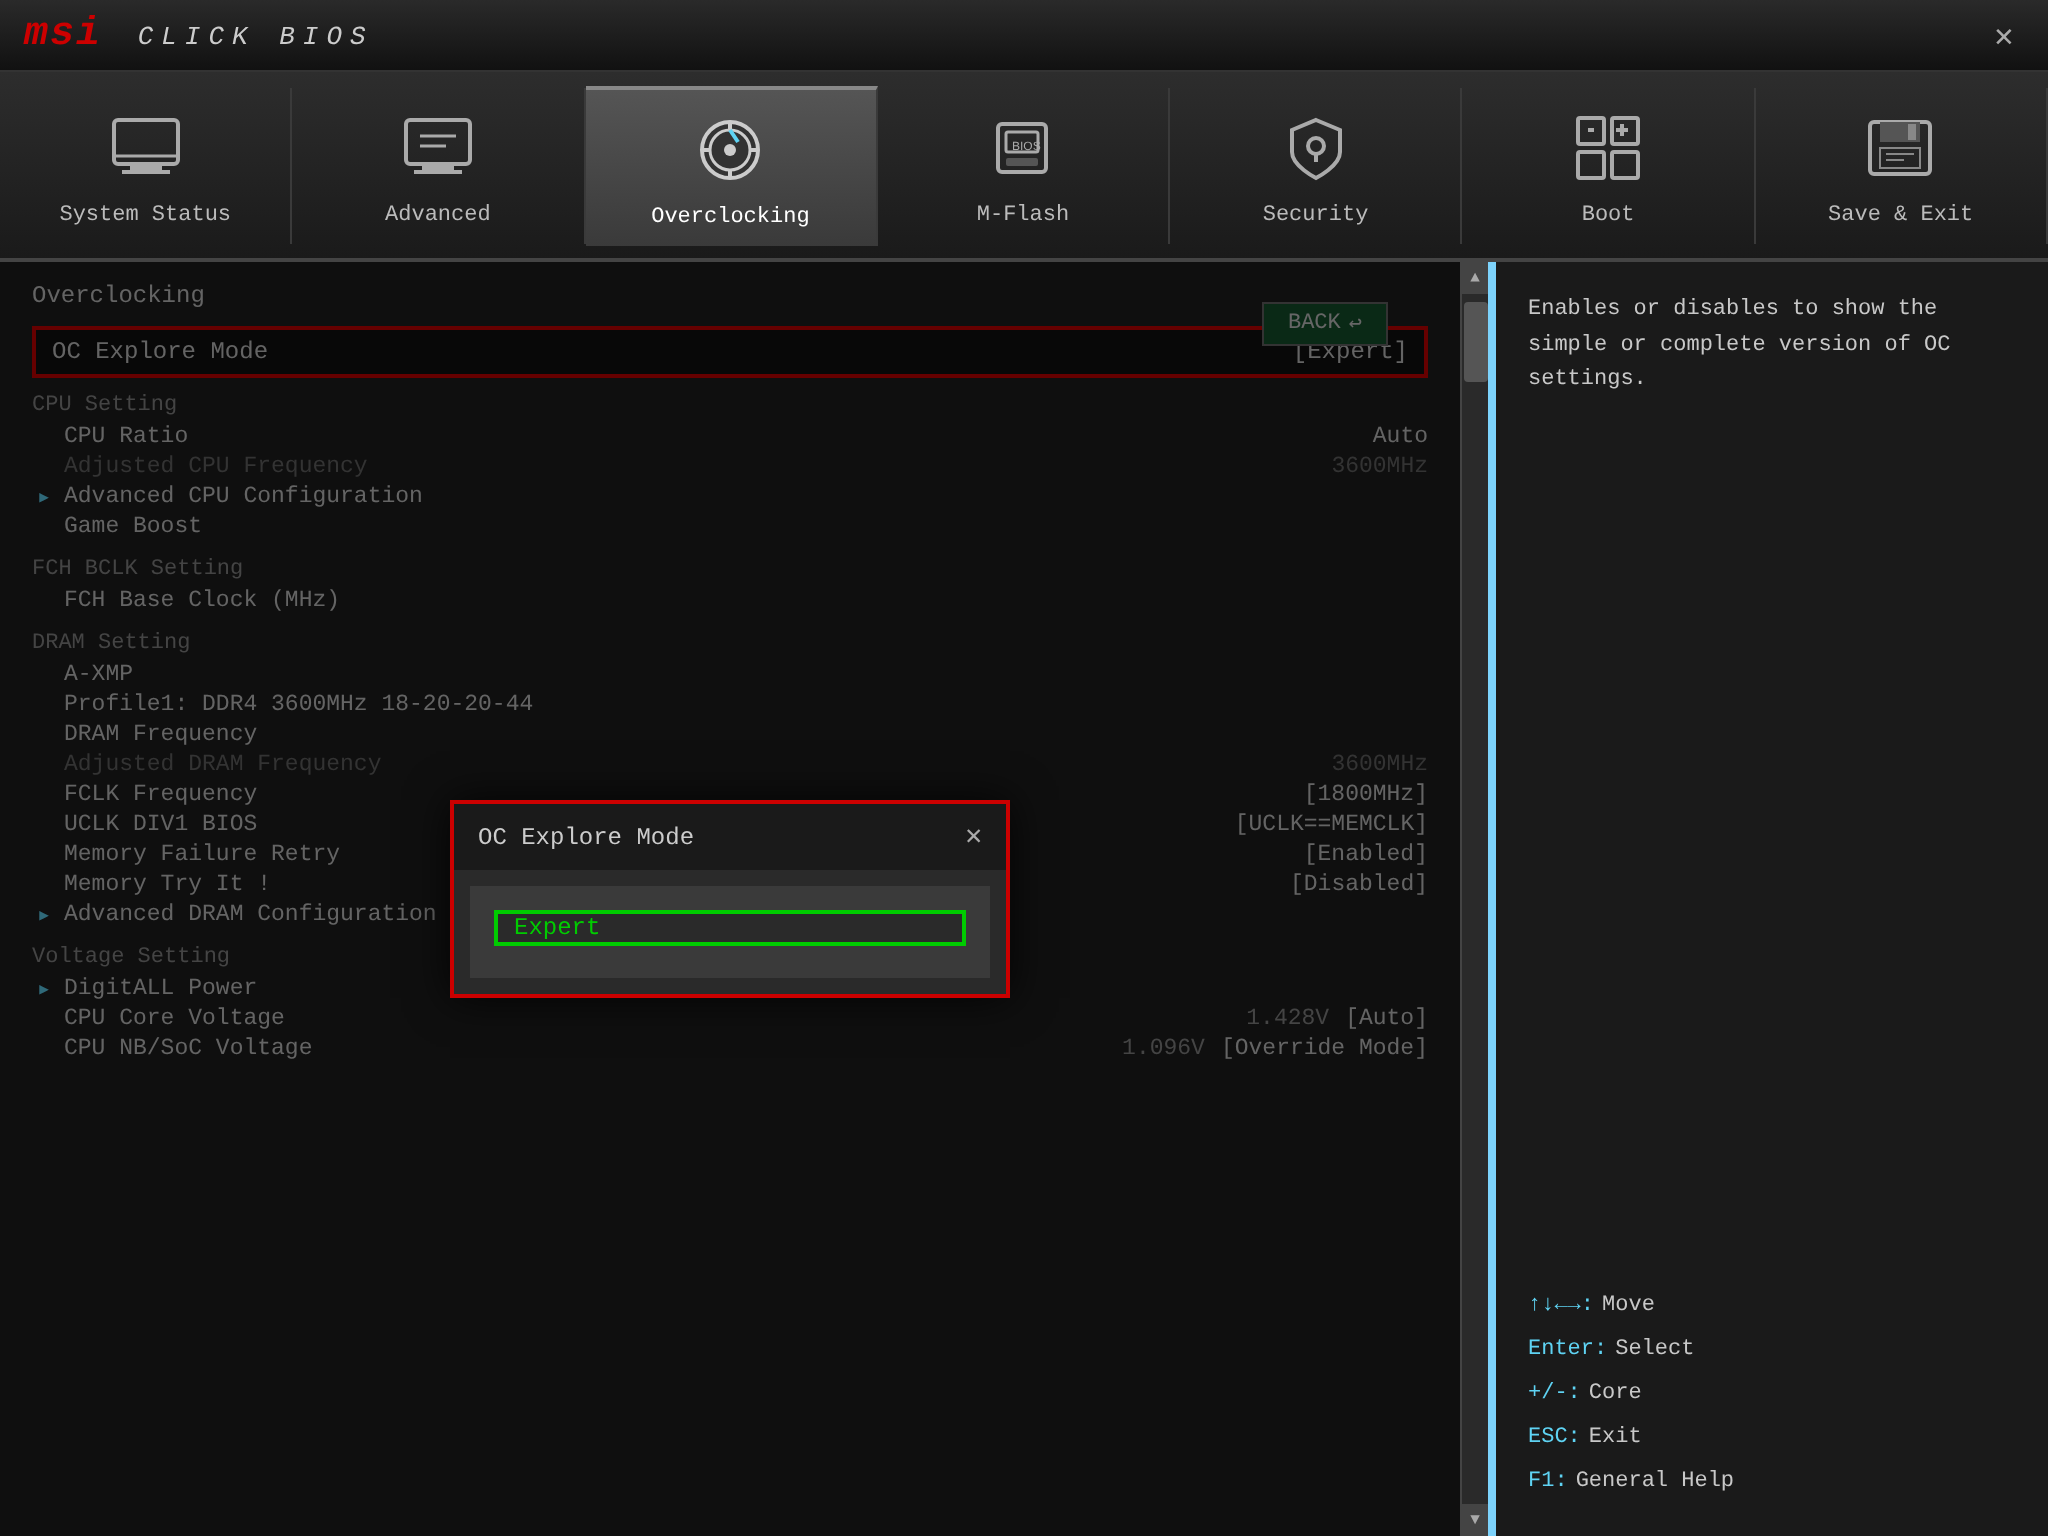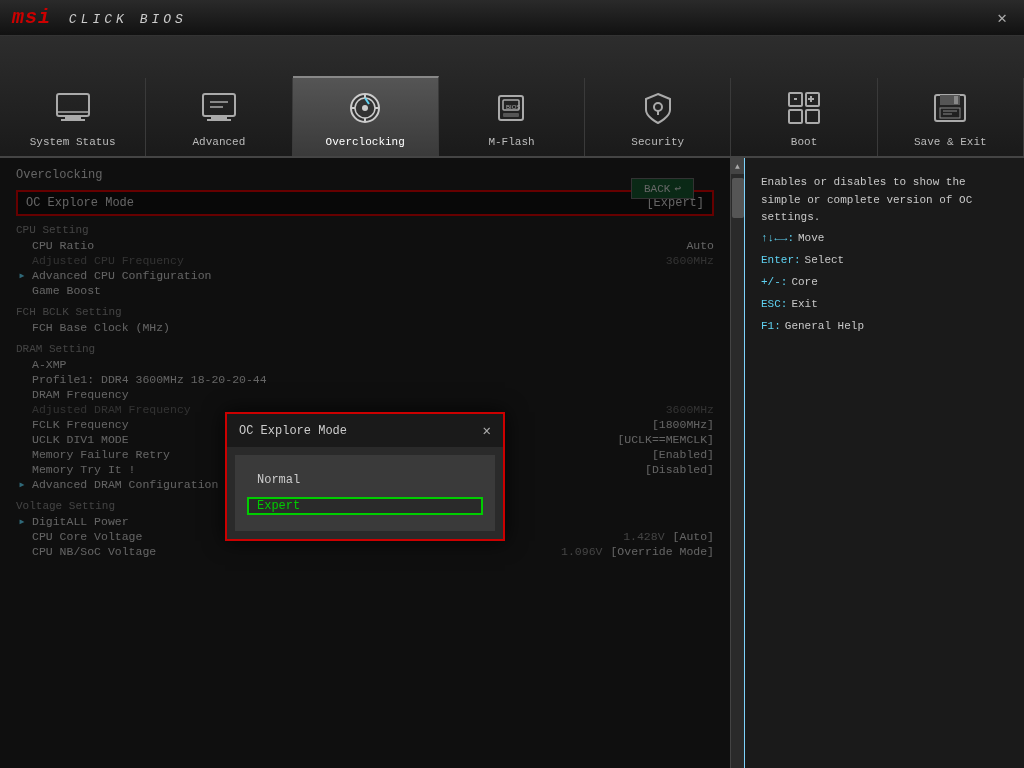--- a/index.html
+++ b/index.html
@@ -39,23 +39,23 @@
       width: 20px;
       height: 20px;
       display: flex;
       align-items: center;
       justify-content: center;
     }
 
     
     #nav-bar {
       background: linear-gradient(180deg, #2d2d2d 0%, #1a1a1a 100%);
-      height: 122px;
-      display: flex;
-      align-items: flex-end;
+      height: 95px;
+      display: flex;
+      align-items: center;
       border-bottom: 2px solid #444;
     }
     .nav-item {
       flex: 1;
       display: flex;
       flex-direction: column;
       align-items: center;
       justify-content: center;
       gap: 6px;
       cursor: pointer;
@@ -134,24 +134,24 @@
       top: 4px;
       left: 1px;
       border-radius: 2px;
     }
 
     
     #right-panel {
       width: 280px;
       background: #1a1a1a;
       padding: 16px;
-      border-left: 1px solid #7dd3fc;
+      border-left: 4px solid #7dd3fc;
       display: flex;
       flex-direction: column;
-      justify-content: flex-start;
+      justify-content: space-between;
     }
     #right-panel .help-text {
       color: #c8c8c8;
       font-size: 11px;
       line-height: 1.6;
       font-family: 'Courier New', monospace;
     }
     #right-panel .shortcuts {
       font-size: 11px;
       line-height: 2;
@@ -441,21 +441,21 @@
       </div>
       <div class="setting-row dim">
         <span class="label">Adjusted DRAM Frequency</span>
         <span class="value">3600MHz</span>
       </div>
       <div class="setting-row">
         <span class="label">FCLK Frequency</span>
         <span class="value">[1800MHz]</span>
       </div>
       <div class="setting-row">
-        <span class="label">UCLK DIV1 MODE</span>
+        <span class="label">UCLK DIV1 BIOS</span>
         <span class="value">[UCLK==MEMCLK]</span>
       </div>
       <div class="setting-row">
         <span class="label">Memory Failure Retry</span>
         <span class="value">[Enabled]</span>
       </div>
       <div class="setting-row">
         <span class="label">Memory Try It !</span>
         <span class="value">[Disabled]</span>
       </div>
@@ -479,21 +479,20 @@
       </div>
     </div>
 
     <div id="modal-overlay">
       <div id="modal">
         <div id="modal-title-bar">
           <span>OC Explore Mode</span>
           <span id="modal-close">✕</span>
         </div>
         <div id="modal-body">
-          <div class="modal-option">Normal</div>
           <div class="modal-option selected">Expert</div>
         </div>
       </div>
     </div>
   </div>
 
   <div class="scrollbar">
     <div class="scroll-arrow">▲</div>
     <div class="scroll-track">
       <div class="scroll-thumb"></div>

